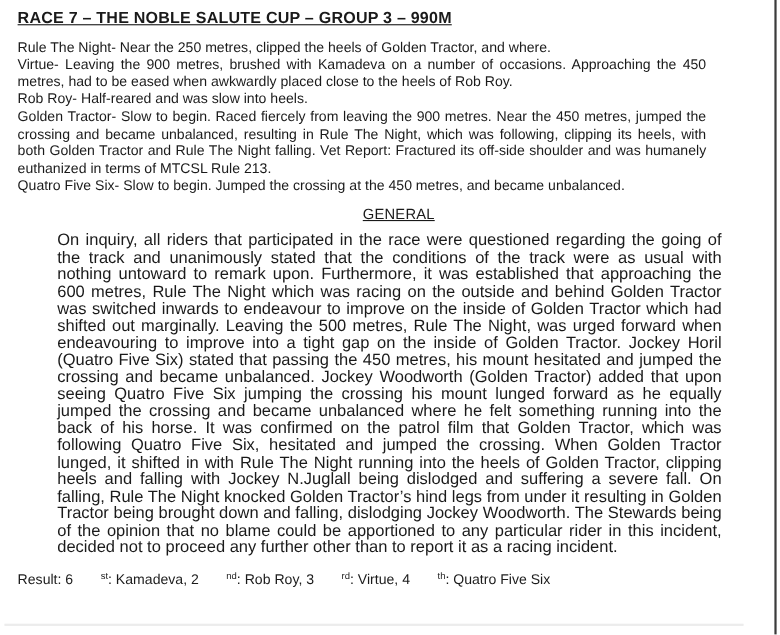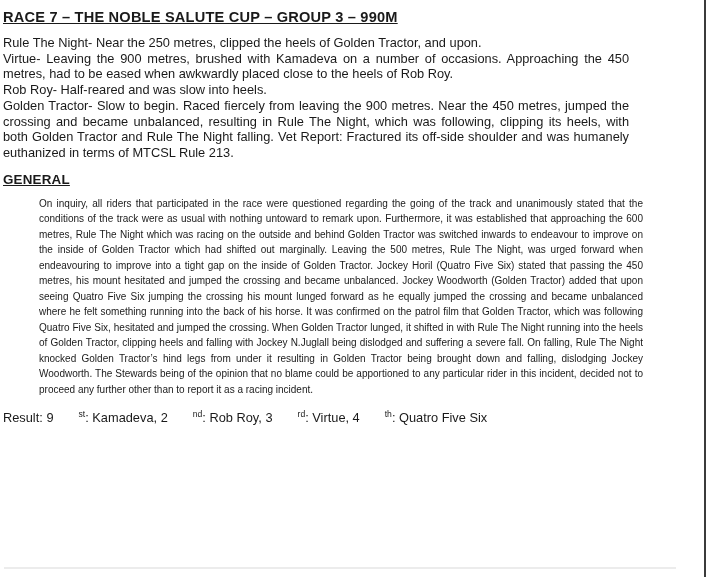--- a/index.html
+++ b/index.html
@@ -7,21 +7,21 @@
     padding: 0;
     background: #ffffff;
     font-family: "Liberation Sans", sans-serif;
     color: #1a1a1a;
   }
   .page {
     position: relative;
     width: 709px;
     height: 577px;
     box-sizing: border-box;
-    padding: 9px 0 0 3px;
+    padding: 9px 0 0 16px;
     background: #ffffff;
     overflow: hidden;
   }
   .title {
     margin: 0 0 9px 0;
     font-size: 14.6px;
     line-height: 17px;
     font-weight: bold;
     text-decoration: underline;
     letter-spacing: 0.2px;
@@ -32,28 +32,29 @@
   .report {
     margin: 0;
     font-size: 12.8px;
     line-height: 15.7px;
     text-align: justify;
   }
   .general-heading {
     margin: 11px 0 0 0;
     font-size: 13.4px;
     line-height: 16px;
-    font-weight: bold;
+    font-weight: normal;
     text-decoration: underline;
     letter-spacing: 0.2px;
+    text-align: center;
   }
   .general-paragraph {
     margin: 8px 0 0 36px;
     width: 604px;
-    font-size: 10px;
+    font-size: 15px;
     line-height: 15.5px;
     text-align: justify;
   }
   .result-line {
     margin: 13px 0 0 0;
     font-size: 12.8px;
     line-height: 16px;
   }
   .b { font-weight: normal; }
   sup {
@@ -80,28 +81,29 @@
   }
 </style>
 </head>
 <body>
 
 <div class="page">
 
   <h1 class="title">RACE 7 – THE NOBLE SALUTE CUP – GROUP 3 – 990M</h1>
 
   <div class="horse-reports">
-    <p class="report"><span class="b">Rule The Night-</span><span> Near the 250 metres, clipped the heels of </span><span class="b">Golden Tractor,</span><span> and upon.</span></p>
+    <p class="report"><span class="b">Rule The Night-</span><span> Near the 250 metres, clipped the heels of </span><span class="b">Golden Tractor,</span><span> and where.</span></p>
     <p class="report"><span class="b">Virtue-</span><span> Leaving the 900 metres, brushed with </span><span class="b">Kamadeva</span><span> on a number of occasions. Approaching the 450 metres, had to be eased when awkwardly placed close to the heels of </span><span class="b">Rob Roy.</span></p>
     <p class="report"><span class="b">Rob Roy-</span><span> Half-reared and was slow into heels.</span></p>
     <p class="report"><span class="b">Golden Tractor-</span><span> Slow to begin. Raced fiercely from leaving the 900 metres. Near the 450 metres, jumped the crossing and became unbalanced, resulting in </span><span class="b">Rule The Night,</span><span> which was following, clipping its heels, with both </span><span class="b">Golden Tractor</span><span> and </span><span class="b">Rule The Night</span><span> falling. Vet Report: Fractured its off-side shoulder and was humanely euthanized in terms of MTCSL Rule 213.</span></p>
+    <p class="report"><span class="b">Quatro Five Six-</span><span> Slow to begin. Jumped the crossing at the 450 metres, and became unbalanced.</span></p>
   </div>
 
   <h2 class="general-heading">GENERAL</h2>
 
   <p class="general-paragraph"><span>On inquiry, all riders that participated in the race were questioned regarding the going of the track and unanimously stated that the conditions of the track were as usual with nothing untoward to remark upon. Furthermore, it was established that approaching the 600 metres, </span><span class="b">Rule The Night</span><span> which was racing on the outside and behind </span><span class="b">Golden Tractor</span><span> was switched inwards to endeavour to improve on the inside of </span><span class="b">Golden Tractor</span><span> which had shifted out marginally. Leaving the 500 metres, </span><span class="b">Rule The Night</span><span>, was urged forward when endeavouring to improve into a tight gap on the inside of </span><span class="b">Golden Tractor</span><span>. Jockey Horil (</span><span class="b">Quatro Five Six</span><span>) stated that passing the 450 metres, his mount hesitated and jumped the crossing and became unbalanced. Jockey Woodworth (</span><span class="b">Golden Tractor</span><span>) added that upon seeing </span><span class="b">Quatro Five Six</span><span> jumping the crossing his mount lunged forward as he equally jumped the crossing and became unbalanced where he felt something running into the back of his horse. It was confirmed on the patrol film that </span><span class="b">Golden Tractor,</span><span> which was following </span><span class="b">Quatro Five Six</span><span>, hesitated and jumped the crossing. When </span><span class="b">Golden Tractor</span><span> lunged, it shifted in with </span><span class="b">Rule The Night</span><span> running into the heels of </span><span class="b">Golden Tractor</span><span>, clipping heels and falling with Jockey N.Juglall being dislodged and suffering a severe fall. On falling, </span><span class="b">Rule The Night</span><span> knocked </span><span class="b">Golden Tractor</span><span>’s hind legs from under it resulting in </span><span class="b">Golden Tractor</span><span> being brought down and falling, dislodging Jockey Woodworth. The Stewards being of the opinion that no blame could be apportioned to any particular rider in this incident, decided not to proceed any further other than to report it as a racing incident.</span></p>
 
-  <p class="result-line"><span>Result: 9</span><sup>st</sup><span>: </span><span class="b">Kamadeva</span><span>, 2</span><sup>nd</sup><span>: </span><span class="b">Rob Roy</span><span>, 3</span><sup>rd</sup><span>: </span><span class="b">Virtue</span><span>, 4</span><sup>th</sup><span>: </span><span class="b">Quatro Five Six</span></p>
+  <p class="result-line"><span>Result: 6</span><sup>st</sup><span>: </span><span class="b">Kamadeva</span><span>, 2</span><sup>nd</sup><span>: </span><span class="b">Rob Roy</span><span>, 3</span><sup>rd</sup><span>: </span><span class="b">Virtue</span><span>, 4</span><sup>th</sup><span>: </span><span class="b">Quatro Five Six</span></p>
 
   <div class="scan-artifact"></div>
   <div class="page-edge-line"></div>
 
 </div>
 
 </body></html>

